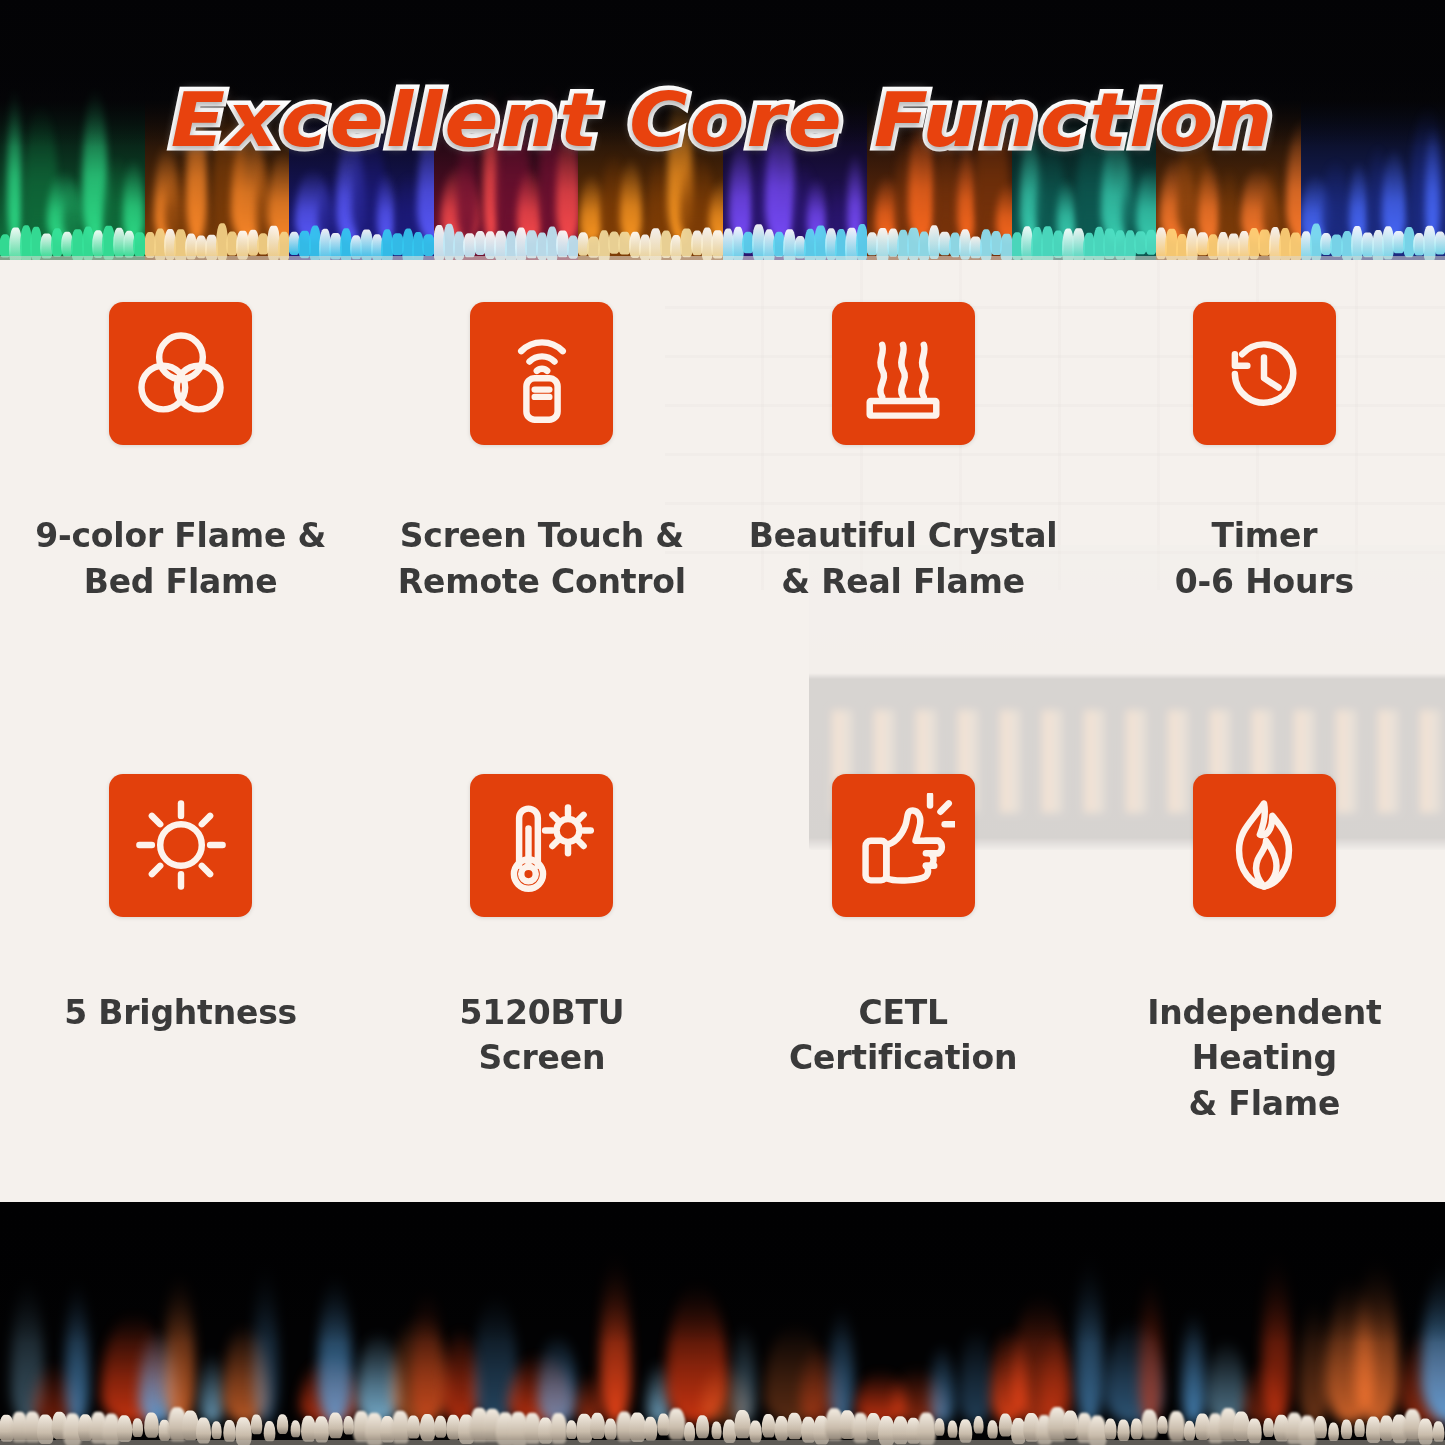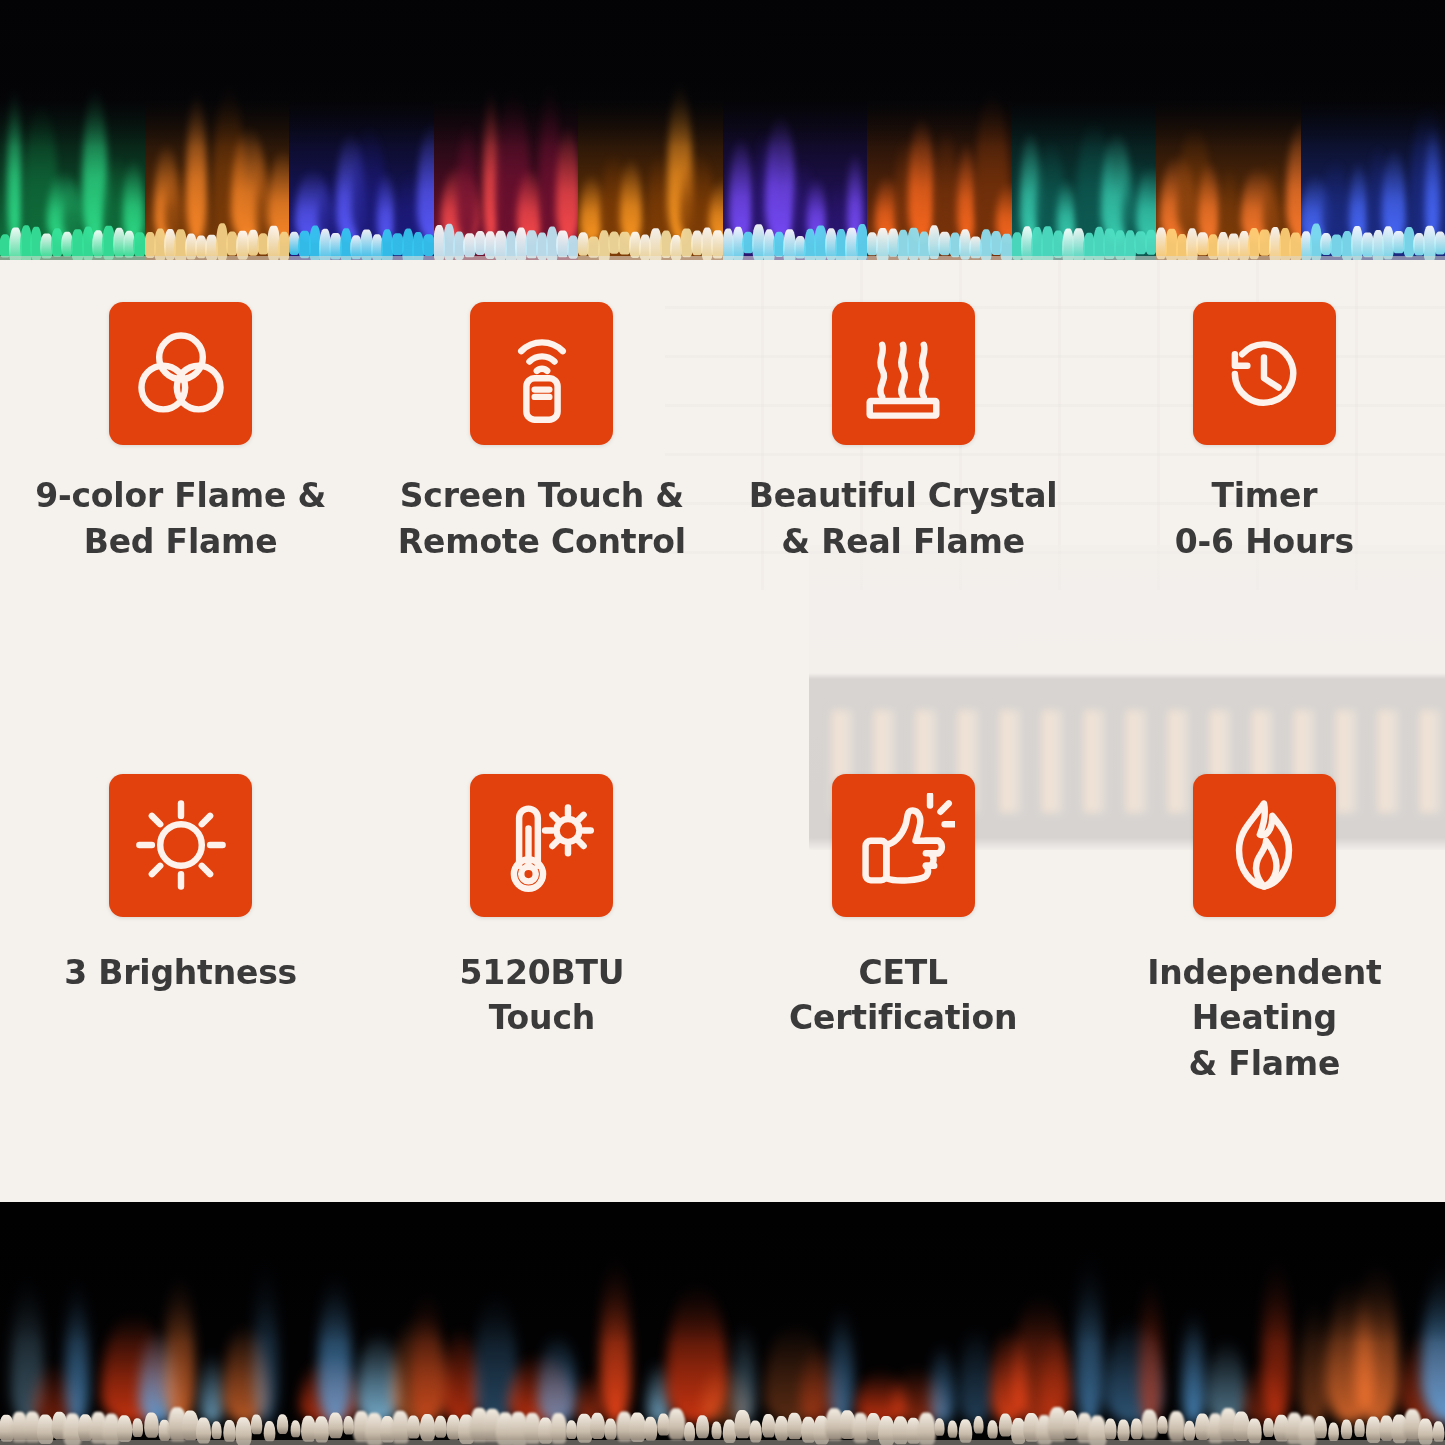--- a/index.html
+++ b/index.html
@@ -135,20 +135,21 @@
     position:absolute; inset:0;
     display:grid;
     grid-template-columns:repeat(4,1fr);
     grid-template-rows:repeat(2,1fr);
     z-index:4;
   }
   .cell{
     display:flex; flex-direction:column;
     align-items:center; justify-content:flex-start;
     padding-top:42px;
+    gap:40px;
   }
   .tile{
     width:143px; height:143px;
     border-radius:14px;
     background:#e2400c;
     display:flex; align-items:center; justify-content:center;
     box-shadow:0 1px 4px rgba(0,0,0,.12);
   }
   .tile svg{ width:104px; height:104px; display:block; }
   .tile svg *{
@@ -477,20 +478,23 @@
             <div class="xtal" style="background: linear-gradient(rgb(255, 255, 255), rgb(127, 225, 240)); transform: translateY(-0.73876px) scaleY(0.746855);"></div>
             <div class="xtal" style="background: linear-gradient(rgb(255, 255, 255), rgb(127, 225, 240)); transform: translateY(-1.19051px) scaleY(1.19597);"></div>
             <div class="xtal" style="background: linear-gradient(rgb(255, 255, 255), rgb(127, 225, 240)); transform: translateY(-1.94022px) scaleY(0.763625);"></div>
           </div>
         </div>
       </div>
     <div class="top-fade"></div>
     <div class="base-line"></div>
   </div>
 
+  <div class="title-wrap">
+    <span class="title">Excellent Core Function</span>
+  </div>
 
   <div class="middle">
     <div class="photo"></div>
     <div class="brick"></div>
     <div class="fire-unit"></div>
     <div class="photo-wash"></div>
 
     <div class="grid" id="feature-grid">
         <div class="cell">
           <div class="tile" style="background: rgb(226, 64, 12);">
@@ -557,21 +561,21 @@
                 <line x1="50" y1="78" x2="50" y2="90"></line>
                 <line x1="10" y1="50" x2="22" y2="50"></line>
                 <line x1="78" y1="50" x2="90" y2="50"></line>
                 <line x1="22" y1="22" x2="30" y2="30"></line>
                 <line x1="70" y1="70" x2="78" y2="78"></line>
                 <line x1="78" y1="22" x2="70" y2="30"></line>
                 <line x1="30" y1="70" x2="22" y2="78"></line>
               </svg>
             </span>
           </div>
-          <div class="label" style="color: rgb(58, 58, 58);">3 Brightness</div>
+          <div class="label" style="color: rgb(58, 58, 58);">5 Brightness</div>
         </div>
         <div class="cell row2">
           <div class="tile" style="background: rgb(226, 64, 12);">
             <span>
               <svg viewBox="0 0 100 100">
                 <path d="M28 70 L28 24 A9 9 0 0 1 46 24 L46 70"></path>
                 <circle cx="37" cy="78" r="14"></circle>
                 <circle cx="37" cy="78" r="7"></circle>
                 <line x1="37" y1="34" x2="37" y2="70"></line>
                 <circle cx="75" cy="36" r="11"></circle>
@@ -580,21 +584,21 @@
                 <line x1="53" y1="36" x2="60" y2="36"></line>
                 <line x1="90" y1="36" x2="97" y2="36"></line>
                 <line x1="60" y1="21" x2="65" y2="26"></line>
                 <line x1="85" y1="46" x2="90" y2="51"></line>
                 <line x1="90" y1="21" x2="85" y2="26"></line>
                 <line x1="65" y1="46" x2="60" y2="51"></line>
               </svg>
             </span>
           </div>
           <div class="label" style="color: rgb(58, 58, 58);">5120BTU
-Touch</div>
+Screen</div>
         </div>
         <div class="cell row2">
           <div class="tile" style="background: rgb(226, 64, 12);">
             <span>
               <svg viewBox="0 0 100 100">
                 <rect x="14" y="46" width="20" height="38" rx="5"></rect>
                 <path d="M34 50 C42 48 48 42 52 32 C55 24 53 18 58 17 C65 16 68 24 66 32 C65 38 63 42 62 46 L84 46 A7 7 0 0 1 84 58 L76 58 A7 7 0 0 1 76 70 L72 70 A7 7 0 0 1 72 80 C66 84 44 86 34 82 Z"></path>
                 <line x1="72" y1="46" x2="84" y2="46"></line>
                 <line x1="72" y1="58" x2="84" y2="58"></line>
                 <line x1="72" y1="70" x2="80" y2="70"></line>

